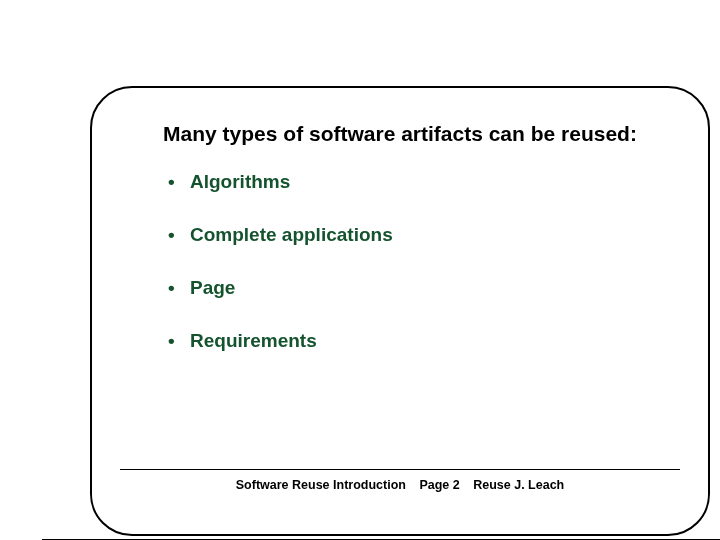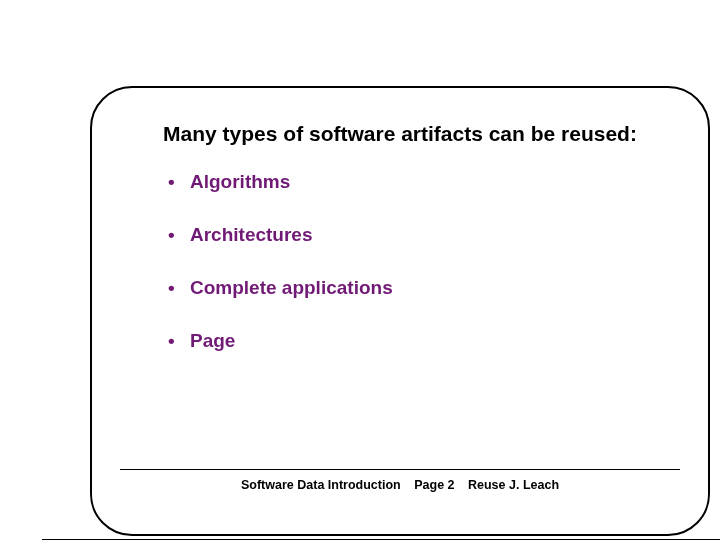--- a/index.html
+++ b/index.html
@@ -32,21 +32,21 @@
       margin-bottom: 24px;
       line-height: 1.3;
     }
     .bullet-list {
       list-style: none;
       padding-left: 18px;
     }
     .bullet-item {
       font-size: 19px;
       font-weight: bold;
-      color: #701a75;
+      color: #14532d;
       margin-bottom: 30px;
       position: relative;
       padding-left: 22px;
       line-height: 1.2;
     }
     .bullet-item::before {
       content: "•";
       position: absolute;
       left: 0;
       top: 0;
@@ -81,25 +81,25 @@
       border-top: 2.5px solid #000;
     }
   </style>
 </head>
 <body>
 
 <div class="slide-frame">
   <h1 class="slide-title">Many types of software artifacts can be reused:</h1>
   <ul class="bullet-list">
     <li class="bullet-item">Algorithms</li>
-    <li class="bullet-item">Architectures</li>
     <li class="bullet-item">Complete applications</li>
     <li class="bullet-item">Page</li>
+    <li class="bullet-item">Requirements</li>
   </ul>
   <div class="footer-divider"></div>
   <div class="footer-text">
-    <span>Software Data Introduction</span>
+    <span>Software Reuse Introduction</span>
     <span>Page 2</span>
     <span>Reuse J. Leach</span>
   </div>
 </div>
 
 <div class="bottom-rule"></div>
 
 </body></html>

